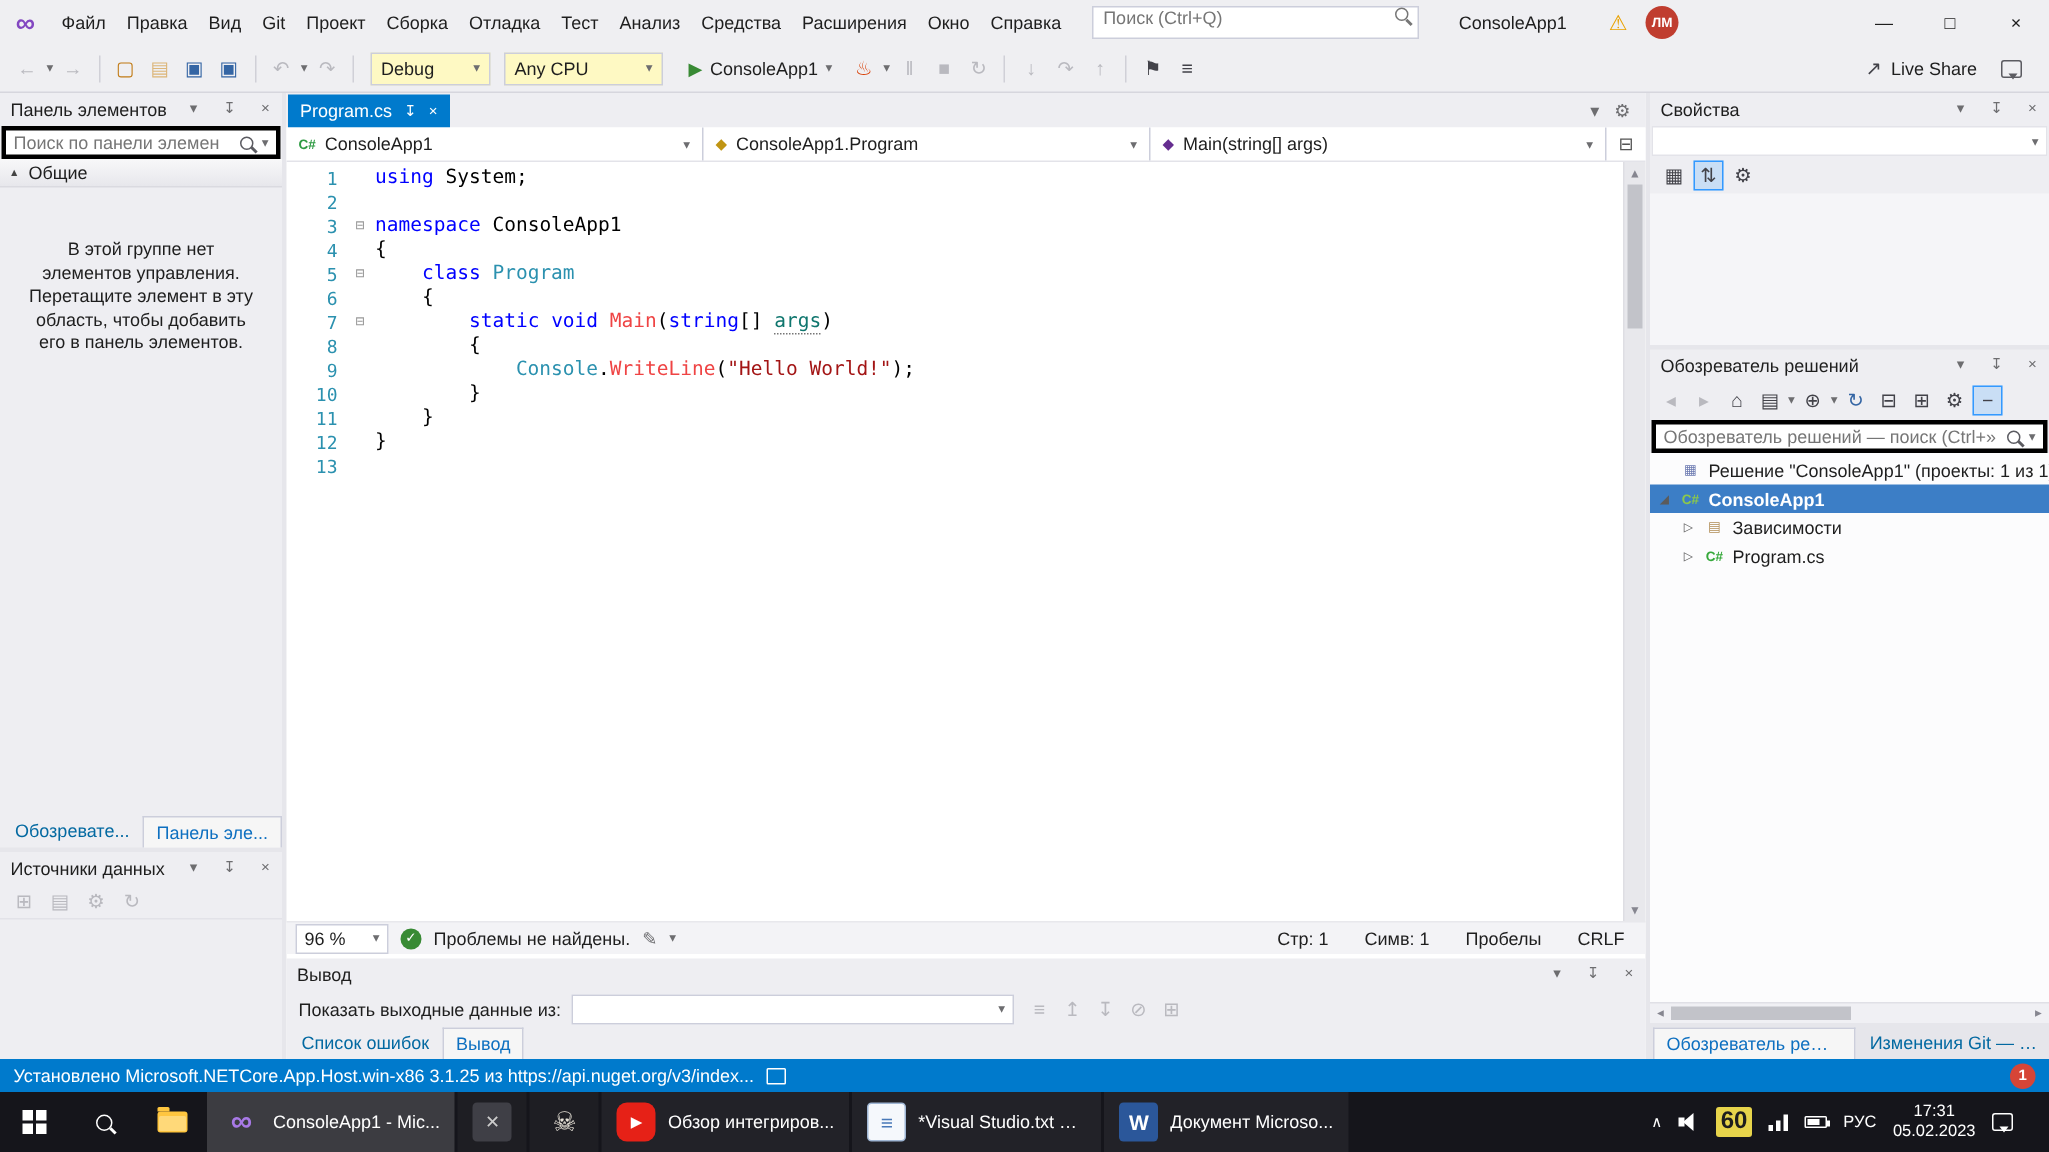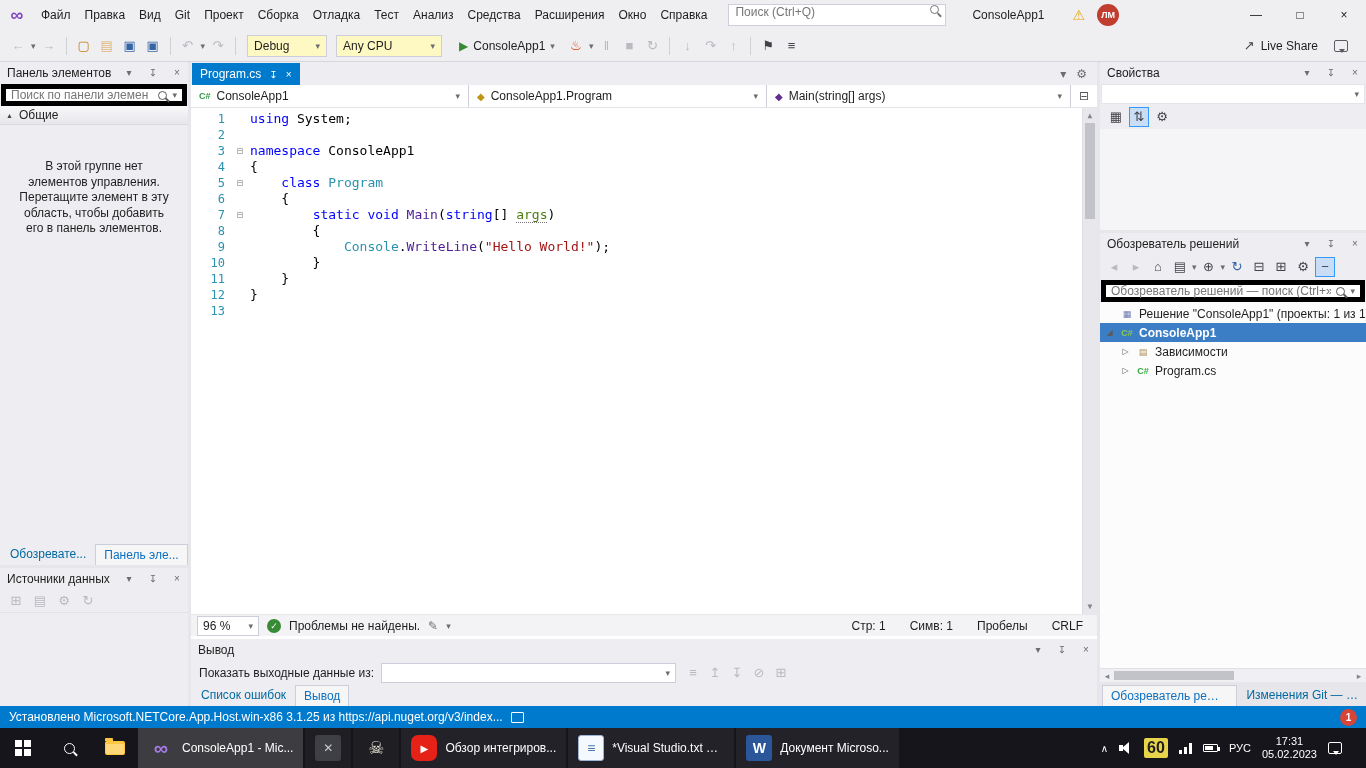--- a/index.html
+++ b/index.html
@@ -42,21 +42,21 @@
 
 
 .workspace{flex:1;display:flex;gap:3px;background:#E6E6EB;min-height:0}
 .left-col{width:188px;flex:none;display:flex;flex-direction:column;gap:3px;min-height:0}
 .center-col{flex:1;display:flex;flex-direction:column;background:#fff;min-width:0;min-height:0}
 .right-col{width:266px;flex:none;display:flex;flex-direction:column;gap:3px;min-height:0}
 .panel{background:#EEEEF2;display:flex;flex-direction:column;min-height:0}
 .panel-hdr{height:21px;flex:none;display:flex;align-items:center;padding:0 3px 0 7px;gap:8px}
 .panel-hdr .ph-title{flex:1;white-space:nowrap;overflow:hidden}
 .ph-btn{width:16px;text-align:center;color:#6D6D70;font-size:10px;flex:none}
-.psearch{height:22px;margin:1px 1px 0;background:#fff;border:5px solid #000000;display:flex;align-items:center;padding:0 5px;color:#767676;gap:5px;flex:none}
+.psearch{height:22px;margin:1px 1px 0;background:#fff;border:3px solid #000000;display:flex;align-items:center;padding:0 5px;color:#767676;gap:5px;flex:none}
 .psearch .ph{flex:1;white-space:nowrap;overflow:hidden}
 .psearch .mag{color:#5B5B61}
 
 
 .toolbox{flex:1}
 .section-hdr{height:19px;flex:none;display:flex;align-items:center;gap:6px;padding:0 6px;background:linear-gradient(#F8F8F9,#E7E7EC);border-bottom:1px solid #DADAE0}
 .sec-arrow{font-size:7px;color:#444}
 .tb-msg{flex:1;padding:34px 14px 0;text-align:center;line-height:1.3}
 .dock-tabs{height:21px;flex:none;display:flex;align-items:stretch;padding-left:2px;gap:1px}
 .dock-tab{padding:3px 8px;color:#0369a1;white-space:nowrap;overflow:hidden;text-overflow:ellipsis}
@@ -79,22 +79,22 @@
 .nav-combo1{width:278px}.nav-combo2{width:298px}.nav-combo3{flex:1}
 .bc-cs{color:#2E9B43;font-weight:bold;font-size:9px;flex:none}
 .bc-class{color:#C09513;font-size:10px;flex:none}
 .bc-method{color:#652D90;font-size:10px;flex:none}
 .nav-split{width:26px;display:flex;align-items:center;justify-content:center;color:#555;flex:none}
 .code-wrap{flex:1;display:flex;min-height:0;font-family:"DejaVu Sans Mono","Liberation Mono",monospace;overflow:hidden}
 .code-lines{flex:1;padding-top:3px;overflow:hidden;min-width:0}
 .code-line{display:flex;height:16px;line-height:16px;white-space:pre;font-size:13px}
 .ln{width:46px;flex:none;text-align:right;padding-right:12px;color:#2B91AF;font-size:12px}
 .fold{width:13px;flex:none;color:#9A9A9A;font-size:10px}
-.tk-kw{color:#0000FF}.tk-ty{color:#2B91AF}.tk-me{color:#4c1d95}.tk-st{color:#A31515}.tk-pl{color:#000}
-.tk-par{color:#4d7c0f;border-bottom:1px dotted #767676}
+.tk-kw{color:#0000FF}.tk-ty{color:#2B91AF}.tk-me{color:#ef4444}.tk-st{color:#A31515}.tk-pl{color:#000}
+.tk-par{color:#0f766e;border-bottom:1px dotted #767676}
 .vscroll{width:15px;flex:none;background:#E8E8EC;border-left:1px solid #DEDEE3;position:relative}
 .vs-arrow{height:15px;display:flex;align-items:center;justify-content:center;color:#868690;font-size:8px}
 .vs-arrow.bottom{position:absolute;bottom:0;left:0;right:0}
 .vs-thumb{position:absolute;top:15px;left:2px;right:2px;height:96px;background:#C2C3C9}
 .ed-status{height:22px;flex:none;background:#F3F3F6;display:flex;align-items:center;gap:8px;padding:0 14px 0 6px;border-top:1px solid #E8E8EC}
 .zoom{width:62px;height:20px;background:#fff;border:1px solid #CCCEDB;display:flex;align-items:center;padding:0 5px;justify-content:space-between}
 .okc{width:14px;height:14px;border-radius:50%;background:#388A34;color:#fff;font-size:9px;display:flex;align-items:center;justify-content:center;flex:none}
 .pencil{color:#6D6D70;font-size:12px}
 .ed-right{margin-left:auto;display:flex;gap:24px}
 

